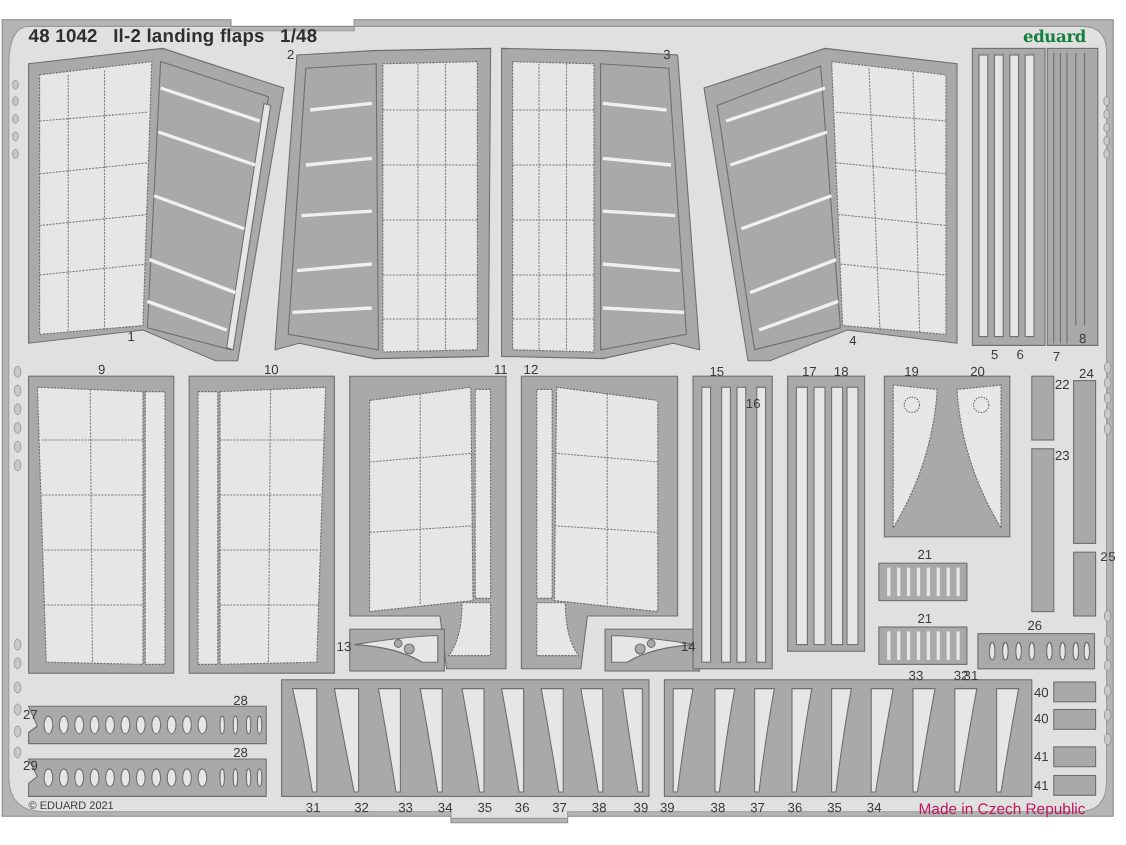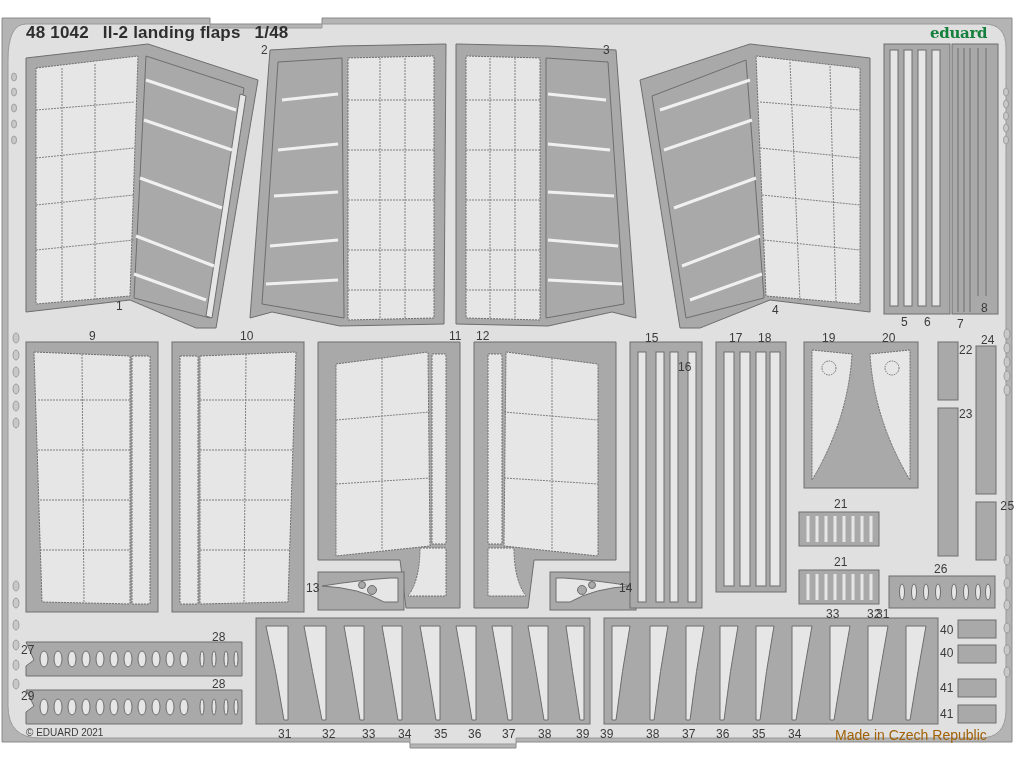--- a/index.html
+++ b/index.html
@@ -3,21 +3,21 @@
 <meta charset="utf-8">
 <style>
   html,body{margin:0;padding:0;background:#ffffff;}
   body{width:1024px;height:768px;position:relative;overflow:hidden;font-family:"Liberation Sans",sans-serif;}
   #fret{position:absolute;left:0;top:0;width:1024px;height:768px;}
   .lbl{position:absolute;font-family:"Liberation Sans",sans-serif;color:#3a3a3a;font-size:12px;line-height:12px;white-space:nowrap;}
   .title{position:absolute;left:26px;top:23px;font-size:17px;font-weight:bold;color:#2e2e2e;letter-spacing:0.2px;}
   .title span{margin-right:14px;}
   .brand{position:absolute;left:930px;top:24px;font-family:"DejaVu Serif",serif;font-weight:bold;font-size:15px;color:#15803d;letter-spacing:-0.3px;}
   .copy{position:absolute;left:26px;top:727px;font-size:10px;color:#3a3a3a;}
-  .made{position:absolute;left:835px;top:727px;font-size:14px;color:#a16207;}
+  .made{position:absolute;left:835px;top:727px;font-size:14px;color:#be185d;}
 </style>
 </head>
 <body>
 
 <svg id="fret" viewBox="0 0 1024 768" xmlns="http://www.w3.org/2000/svg">
 
   <path d="M2,18 H210 V24 H322 V18 H1012 V742 H516 V748 H410 V742 H2 Z" fill="#b4b4b4" stroke="#8a8a8a" stroke-width="1"></path>
   <path d="M26,24 H210 V28 H322 V24 H984 Q1006,24 1006,48 V710 Q1006,738 980,738 H516 V744 H410 V738 H40 Q8,738 8,706 V60 Q8,24 26,24 Z" fill="#e0e0e0" stroke="#9a9a9a" stroke-width="1"></path>
 
   <g fill="#c8c8c8" stroke="#8a8a8a" stroke-width="0.7">

